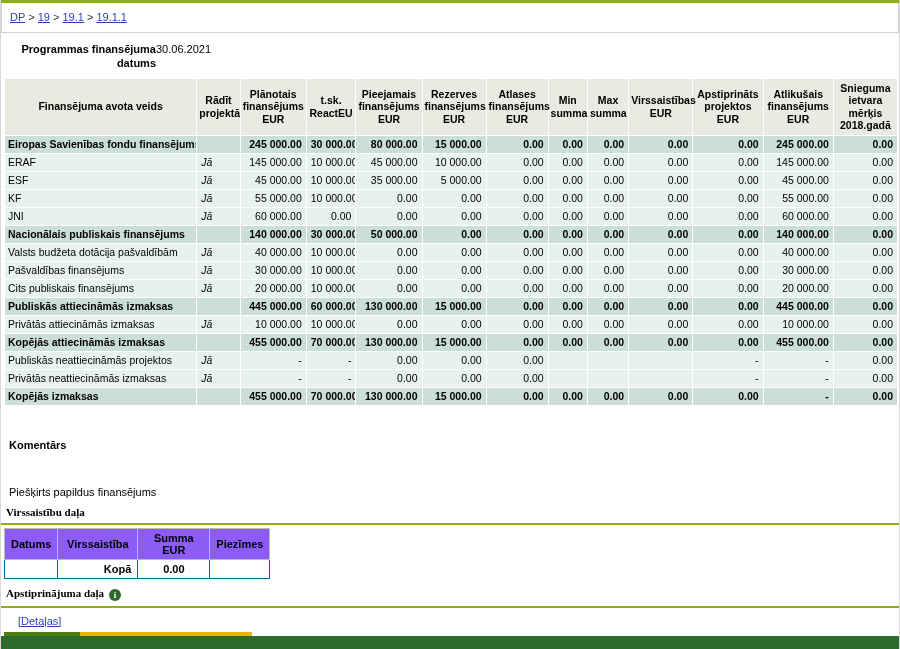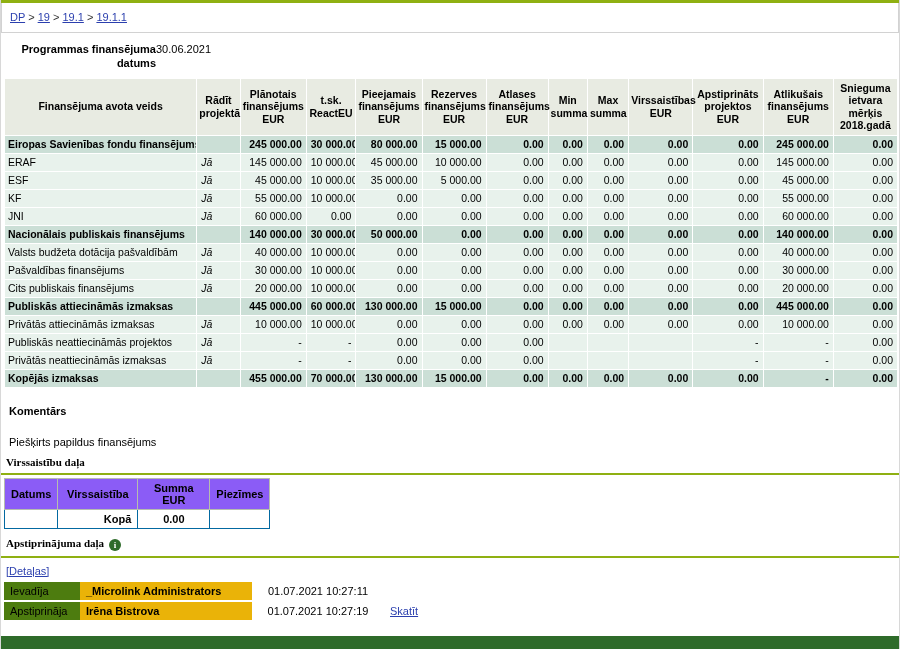--- a/index.html
+++ b/index.html
@@ -28,38 +28,38 @@
   .fin th:nth-child(9){width:40px}.fin th:nth-child(10){width:62px}
   .fin th:nth-child(11){width:68px}.fin th:nth-child(12){width:68px}
   .fin th:nth-child(13){width:62px}
   .fin td{font-size:10.5px;padding:1px 4px;border:1px solid #fff;background:#e8f2ec;height:18px;
           overflow:hidden;white-space:nowrap;}
   .fin .c-name{text-align:left;padding-left:3px;}
   .fin .c-radit{text-align:left;font-style:italic;}
   .fin .c-num{text-align:right;}
   .fin tr.section td{background:#cbdfd6;font-weight:bold;}
 
-  .label-block{display:flex;padding:16px 8px 2px;}
+  .label-block{display:flex;padding:16px 8px 2px;margin-top:16px;}
   .lbl{width:147px;font-weight:bold;line-height:1.3;}
   .section-title{font-weight:bold;padding:6px 5px 3px;font-family:Liberation Serif, serif;}
   .divider{height:2px;margin:2px 0;}
 
   table.vt{border-collapse:collapse;margin:3px 0 2px 3px;}
   .vt th{background:#8b5cf6;border:1px solid #b6bcb0;font-weight:bold;padding:3px 6px;}
   .vt th:nth-child(1){width:50px}.vt th:nth-child(2){width:80px}
   .vt th:nth-child(3){width:72px}.vt th:nth-child(4){width:60px}
   .vt td{border:1px solid #0369a1;padding:3px 6px;height:18px;font-weight:bold;}
   .vt .t-kopa{text-align:right;}
   .vt .t-sum{text-align:center;}
 
   .info-icon{display:inline-block;width:12px;height:12px;border-radius:50%;
     color:#fff;font-size:9px;line-height:12px;text-align:center;font-weight:bold;
     margin-left:5px;vertical-align:middle;cursor:pointer;}
 
-  .details{display:inline-block;margin:5px 0 3px 5px;color:#2b3fae;text-decoration:underline;cursor:pointer;}
+  .details{display:inline-block;margin:5px 0 3px 17px;color:#2b3fae;text-decoration:underline;cursor:pointer;}
 
   table.at{border-collapse:collapse;margin:2px 0 0 3px;}
   .at td{padding:3px 6px;height:17px;border-bottom:2px solid #fff;}
   .a-label{width:76px;background:#4d7c0f;}
   .a-person{width:172px;background:#eab308;font-weight:bold;}
   .a-time{width:132px;text-align:center;}
   .a-action a{color:#2b3fae;text-decoration:underline;cursor:pointer;}
 
   .bottom-bar{position:absolute;left:0;right:0;bottom:0;height:13px;}
 </style>
@@ -254,20 +254,35 @@
         <td class="c-num">0.00</td>
         <td class="c-num">0.00</td>
         <td class="c-num">0.00</td>
         <td class="c-num">0.00</td>
         <td class="c-num">0.00</td>
         <td class="c-num">0.00</td>
         <td class="c-num">0.00</td>
         <td class="c-num">10 000.00</td>
         <td class="c-num">0.00</td>
       </tr>
+      <tr class="section">
+        <td class="c-name">Kopējās attiecināmās izmaksas</td>
+        <td class="c-radit"></td>
+        <td class="c-num">455 000.00</td>
+        <td class="c-num">70 000.00</td>
+        <td class="c-num">130 000.00</td>
+        <td class="c-num">15 000.00</td>
+        <td class="c-num">0.00</td>
+        <td class="c-num">0.00</td>
+        <td class="c-num">0.00</td>
+        <td class="c-num">0.00</td>
+        <td class="c-num">0.00</td>
+        <td class="c-num">455 000.00</td>
+        <td class="c-num">0.00</td>
+      </tr>
       <tr>
         <td class="c-name">Publiskās neattiecināmās projektos</td>
         <td class="c-radit">Jā</td>
         <td class="c-num">-</td>
         <td class="c-num">-</td>
         <td class="c-num">0.00</td>
         <td class="c-num">0.00</td>
         <td class="c-num">0.00</td>
         <td class="c-num"></td>
         <td class="c-num"></td>

